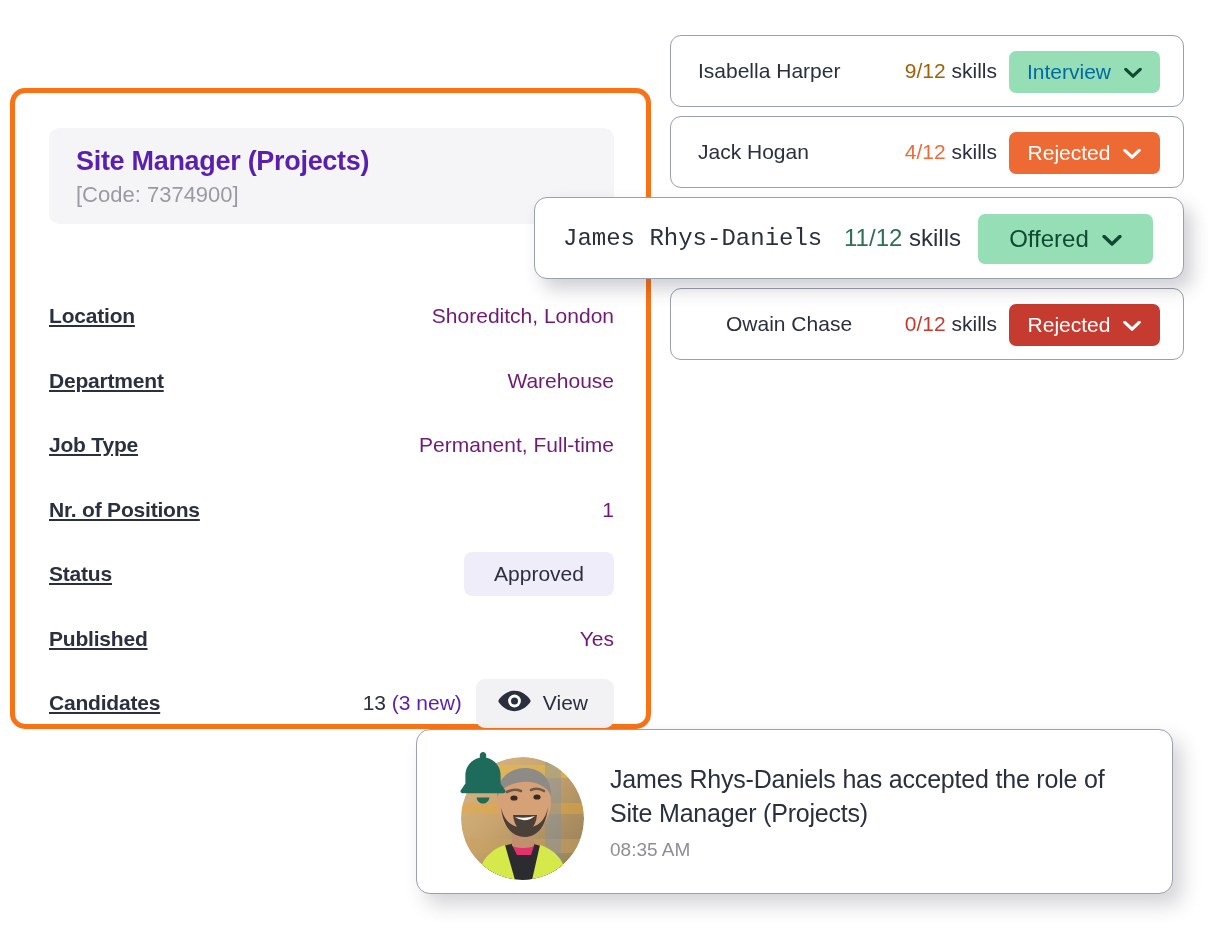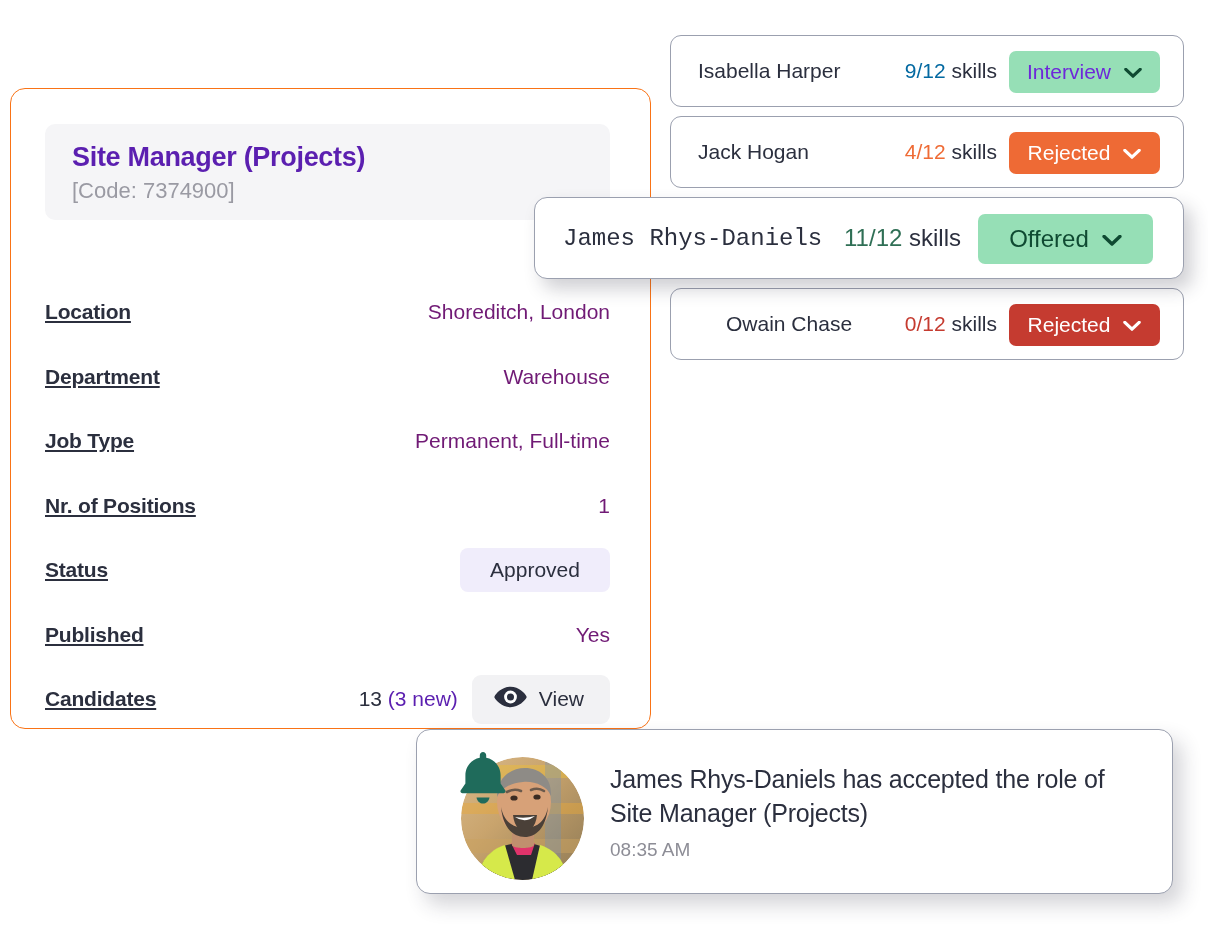--- a/index.html
+++ b/index.html
@@ -20,21 +20,21 @@
 
   
   .job-card {
     position: absolute;
     left: 10px;
     top: 88px;
     width: 641px;
     height: 641px;
     box-sizing: border-box;
     background: #ffffff;
-    border: 1px solid #f97316;
+    border: 5px solid #f97316;
     border-radius: 15px;
     z-index: 2;
   }
   .job-header {
     position: absolute;
     left: 34px;
     top: 35px;
     width: 565px;
     height: 96px;
     box-sizing: border-box;
@@ -276,22 +276,22 @@
           <span>View</span>
         </button>
       </span>
     </div>
 
   </div>
 </div>
 
 <div class="cand-row" style="left:670px; top:35px; width:514px; height:72px;">
   <span class="c-name" style="left:27px;">Isabella Harper</span>
-  <span class="c-skills" style="left:200px; width:126px;"><span class="c-frac" style="color:#0369a1">9/12</span> <span>skills</span></span>
-  <div class="badge" style="left:338px; top:15px; width:151px; height:42px; background:#96dfb6; color:#6d28d9;">
+  <span class="c-skills" style="left:200px; width:126px;"><span class="c-frac" style="color:#a16207">9/12</span> <span>skills</span></span>
+  <div class="badge" style="left:338px; top:15px; width:151px; height:42px; background:#96dfb6; color:#0369a1;">
     <span>Interview</span>
     <span class="chev">
       <svg width="18" height="11" viewBox="0 0 18 11" aria-hidden="true">
           <path d="M1.8 1.3L9 8.2l7.2-6.9" stroke="#0f4a32" stroke-width="3.2" fill="none" stroke-linecap="round" stroke-linejoin="round"></path>
         </svg>
     </span>
   </div>
 </div>
 
 <div class="cand-row" style="left:670px; top:116px; width:514px; height:72px;">

